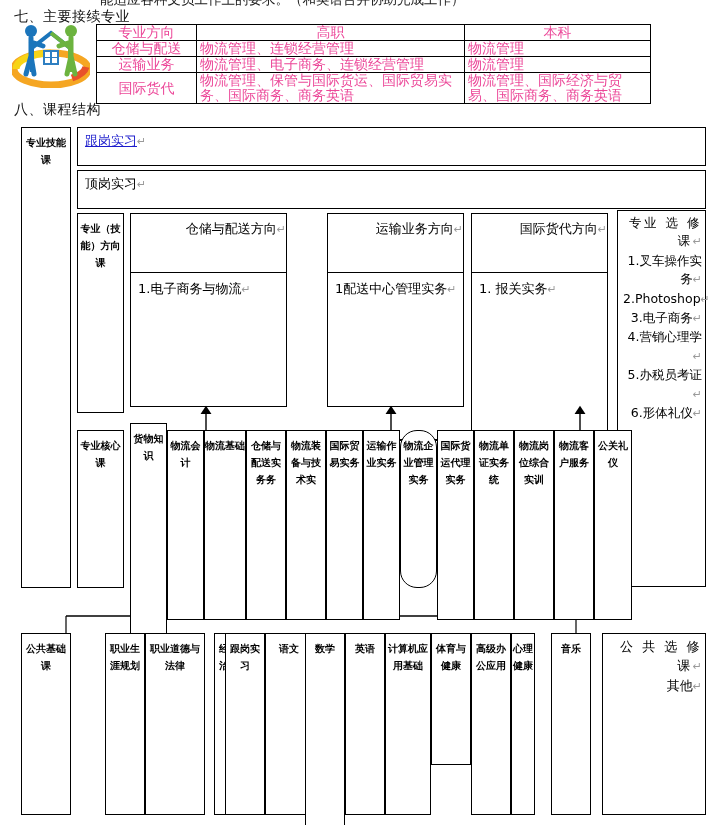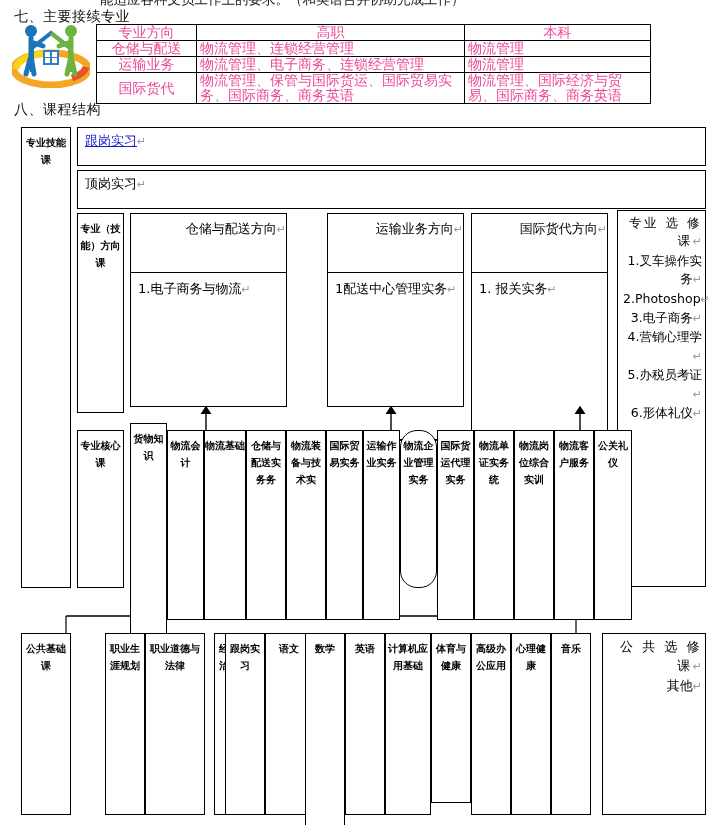--- a/index.html
+++ b/index.html
@@ -327,27 +327,27 @@
       </div>
     <div class="bx" style="left:284px; top:506px; width:40px; height:208px;">
         <div class="vtxt">数学</div>
       </div>
     <div class="bx" style="left:324px; top:506px; width:40px; height:182px;">
         <div class="vtxt">英语</div>
       </div>
     <div class="bx" style="left:364px; top:506px; width:46px; height:182px;">
         <div class="vtxt">计算机应用基础</div>
       </div>
-    <div class="bx" style="left:410px; top:506px; width:40px; height:170px;">
+    <div class="bx" style="left:410px; top:506px; width:40px; height:132px;">
         <div class="vtxt">体育与健康</div>
       </div>
     <div class="bx" style="left:450px; top:506px; width:40px; height:182px;">
         <div class="vtxt">高级办公应用</div>
       </div>
-    <div class="bx" style="left:490px; top:506px; width:40px; height:182px;">
+    <div class="bx" style="left:490px; top:506px; width:24px; height:182px;">
         <div class="vtxt">心理健康</div>
       </div>
     <div class="bx" style="left:530px; top:506px; width:40px; height:182px;">
         <div class="vtxt">音乐</div>
       </div>
   </div>
 
   <div class="bx" style="left:581px; top:506px; width:104px; height:182px;">
     <div class="listtxt" style="font-size:13px; line-height:19px;">
       <span class="hd">公 共 选 修课</span><span class="pilcrow">↵</span><br>

